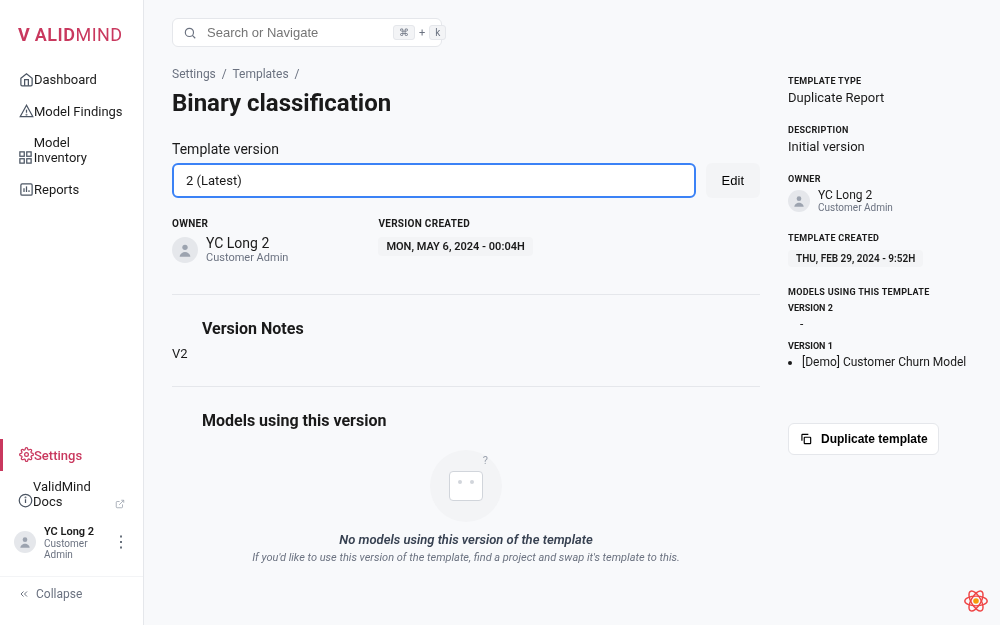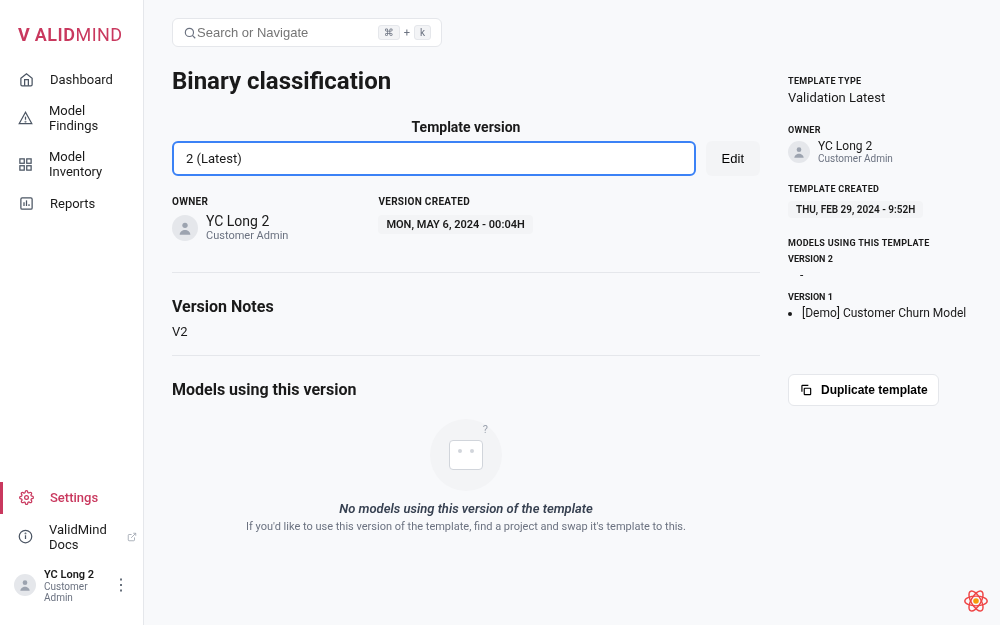--- a/index.html
+++ b/index.html
@@ -25,22 +25,22 @@
       padding: 10px 18px 18px;
       font-size: 18px;
       font-weight: 600;
       color: #c9385e;
       letter-spacing: 0.5px;
     }
     .logo span.v { font-weight: 700; }
     .nav { flex: 1; display: flex; flex-direction: column; }
     .nav-item {
       display: flex;
-      align-items: center;
-      gap: 16px;
+      align-items: flex-end;
+      gap: 0;
       padding: 8px 18px;
       font-size: 13px;
       color: #1a1a1a;
       cursor: pointer;
     }
     .nav-item.active {
       border-left: 3px solid #c9385e;
       padding-left: 15px;
       color: #c9385e;
       font-weight: 500;
@@ -80,20 +80,21 @@
       flex: 1;
       padding: 18px 24px 0 28px;
       display: flex;
       gap: 28px;
       overflow: auto;
     }
     .content { flex: 1; min-width: 0; }
     .search {
       display: flex;
       align-items: center;
+      gap: 10px;
       background: #fff;
       border: 1px solid #e5e7eb;
       border-radius: 6px;
       padding: 6px 10px;
       width: 270px;
       margin-bottom: 20px;
     }
     .search .si { color: #6b7280; }
     .search input {
       border: none; outline: none;
@@ -120,23 +121,22 @@
       margin-bottom: 8px;
     }
     .breadcrumb a { color: #6b7280; text-decoration: none; cursor: pointer; }
     h1.page-title {
       font-size: 24px;
       font-weight: 700;
       margin-bottom: 24px;
     }
     .field-label {
       font-size: 14px;
-      font-weight: 700;
+      font-weight: 400;
       margin-bottom: 6px;
-      text-align: center;
     }
     .version-row {
       display: flex; gap: 10px;
       margin-bottom: 20px;
     }
     .version-input {
       flex: 1;
       border: 2px solid #3b82f6;
       border-radius: 6px;
       padding: 8px 12px;
@@ -178,22 +178,23 @@
     }
     .divider {
       height: 1px;
       background: #e5e7eb;
       margin: 0 0 24px;
     }
     .section-h {
       font-size: 16px;
       font-weight: 700;
       margin-bottom: 8px;
-    }
-    .vnotes { font-size: 13px; margin-bottom: 16px; }
+      margin-left: 30px;
+    }
+    .vnotes { font-size: 13px; margin-bottom: 25px; }
     .empty-state {
       text-align: center;
       padding: 12px 0 20px;
     }
     .empty-illus {
       width: 72px; height: 72px;
       margin: 0 auto 10px;
       border-radius: 50%;
       background: #f3f4f6;
       display: flex; align-items: center; justify-content: center;
@@ -219,20 +220,21 @@
     .qmark { position: absolute; top: 4px; right: 14px; font-size: 11px; color: #9ca3af; }
     .empty-title {
       font-size: 13px;
       font-style: italic;
       font-weight: 600;
       color: #374151;
       margin-bottom: 4px;
     }
     .empty-sub {
       font-size: 11px;
+      font-style: italic;
       color: #6b7280;
     }
     
     .right-panel {
       width: 188px;
       padding-top: 58px;
     }
     .rp-block { margin-bottom: 20px; }
     .rp-label {
       font-size: 9px;
@@ -367,20 +369,29 @@
             <path d="M4 22c0-4 4-7 8-7s8 3 8 7"></path>
           </svg>
       </div>
       <div>
         <div class="name">YC Long 2</div>
         <div class="role">Customer Admin</div>
       </div>
       <span class="user-more">⋮</span>
     </div>
 
+    <div class="collapse-btn">
+      <span>
+        <svg width="12" height="12" viewBox="0 0 24 24" fill="none" stroke="currentColor" stroke-width="2">
+            <polyline points="11 17 6 12 11 7"></polyline>
+            <polyline points="18 17 13 12 18 7"></polyline>
+          </svg>
+      </span>
+      <span>Collapse</span>
+    </div>
   </div>
 </aside>
 
 <div class="main">
   <div class="content">
 
     <div class="search">
       <span class="si">
         <svg width="14" height="14" viewBox="0 0 24 24" fill="none" stroke="currentColor" stroke-width="2">
             <circle cx="11" cy="11" r="7"></circle>
@@ -388,20 +399,26 @@
           </svg>
       </span>
       <input type="text" placeholder="Search or Navigate" style="">
       <span class="kbd">
         <span class="key">⌘</span>
         <span>+</span>
         <span class="key">k</span>
       </span>
     </div>
 
+    <div class="breadcrumb">
+      <a>Settings</a>
+      &nbsp;/&nbsp;
+      <a>Templates</a>
+      &nbsp;/
+    </div>
 
     <h1 class="page-title">Binary classification</h1>
 
     <div class="field-label">Template version</div>
     <div class="version-row">
       <div class="version-input">2 (Latest)</div>
       <button class="edit-btn">Edit</button>
     </div>
 
     <div class="meta-row">
@@ -441,21 +458,25 @@
         <div class="robot"></div>
       </div>
       <div class="empty-title">No models using this version of the template</div>
       <div class="empty-sub">If you'd like to use this version of the template, find a project and swap it's template to this.</div>
     </div>
   </div>
 
   <aside class="right-panel">
     <div class="rp-block">
       <div class="rp-label">TEMPLATE TYPE</div>
-      <div class="rp-value">Validation Latest</div>
+      <div class="rp-value">Duplicate Report</div>
+    </div>
+    <div class="rp-block">
+      <div class="rp-label">DESCRIPTION</div>
+      <div class="rp-value">Initial version</div>
     </div>
     <div class="rp-block">
       <div class="rp-label">OWNER</div>
       <div class="rp-owner">
         <div class="avatar-sm">
           <svg width="14" height="14" viewBox="0 0 24 24" fill="currentColor">
               <circle cx="12" cy="8" r="4"></circle>
               <path d="M4 22c0-4 4-7 8-7s8 3 8 7"></path>
             </svg>
         </div>

